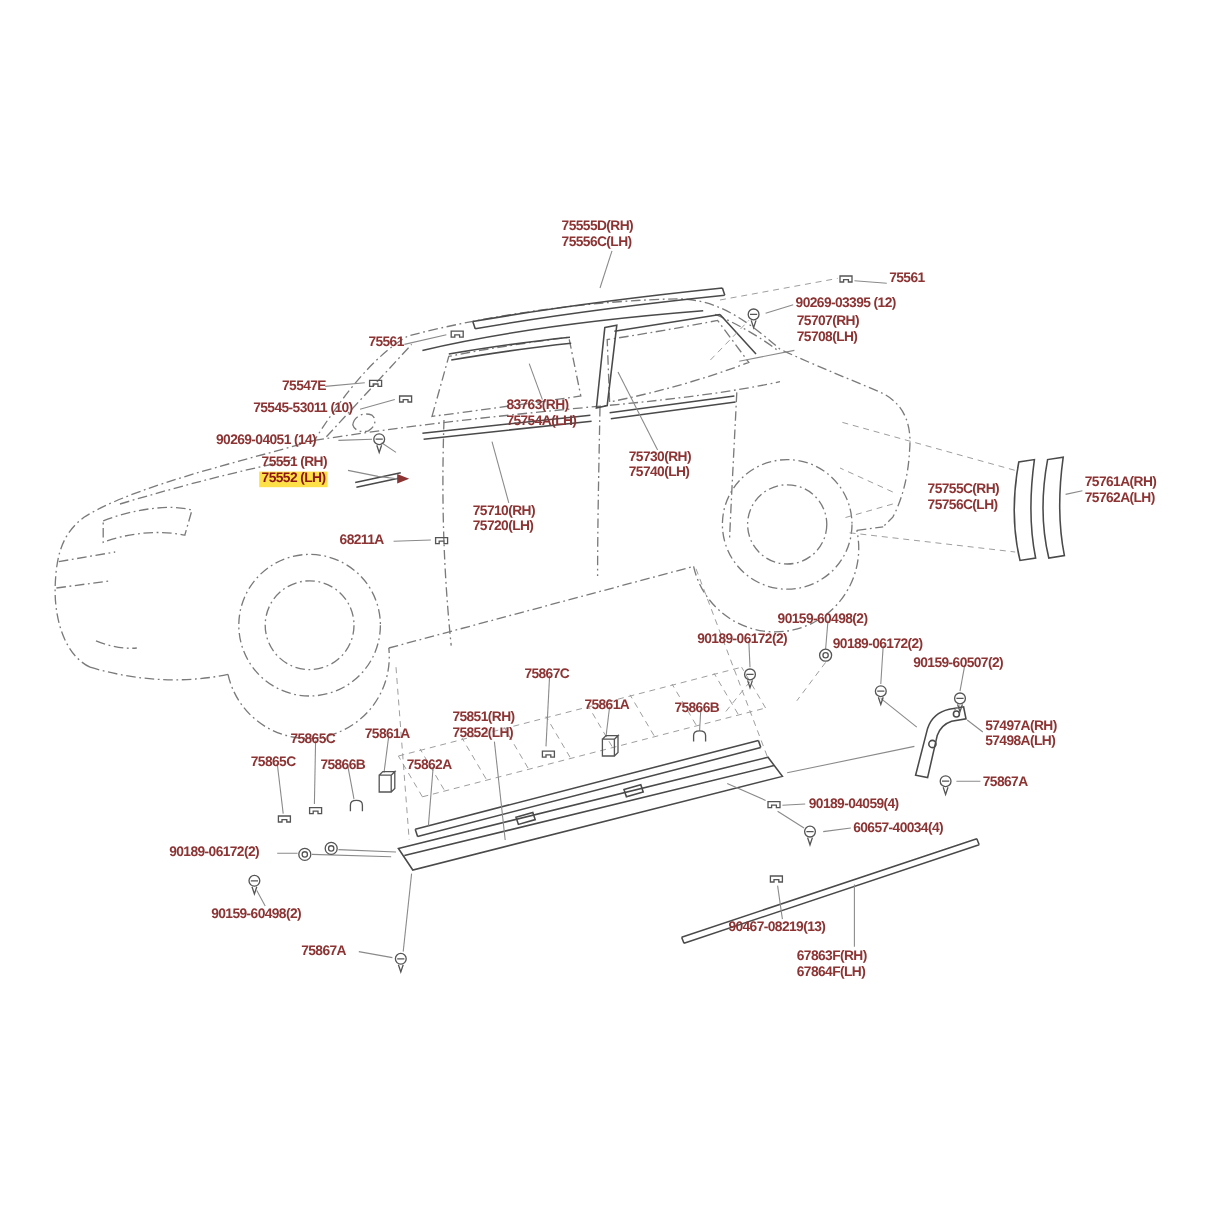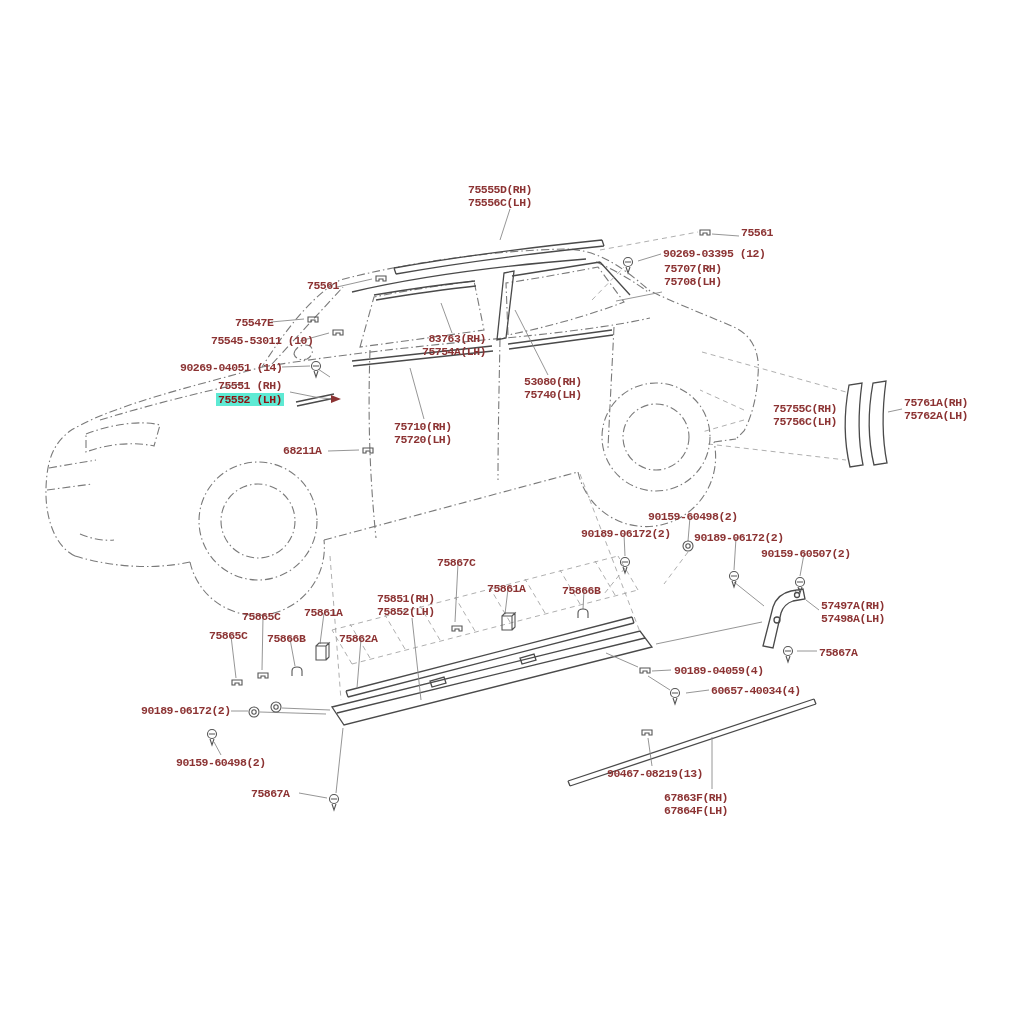--- a/index.html
+++ b/index.html
@@ -1,32 +1,31 @@
 <!DOCTYPE html>
 <html><head>
 <meta charset="utf-8">
 <style>
   html,body{margin:0;padding:0;background:#fff;}
   .stage{
     position:relative;width:1024px;height:844px;background:#ffffff;overflow:hidden;
-    font-family:Liberation Mono, monospace;
-    text-align:right;
+    font-family:Liberation Sans, sans-serif;
   }
   .stage svg{position:absolute;left:0;top:0;}
   .lbl{
     position:absolute;
     font-weight:bold;
     font-size:11.5px;
     line-height:13px;
     letter-spacing:-0.5px;
     color:#8c3333;
     white-space:pre-line;
   }
   .hl{
-    background:#5eead4;
+    background:#fde047;
     color:#8c1414;
     padding:0 2px;
   }
 </style>
 </head>
 <body>
 
 <div class="stage">
 
   <svg width="1024" height="1024" viewBox="0 0 1024 1024">
@@ -241,21 +240,21 @@
   <div class="lbl" style="left:664px;top:262px">75707(RH)
 75708(LH)</div>
   <div class="lbl" style="left:307px;top:279px">75561</div>
   <div class="lbl" style="left:235px;top:316px">75547E</div>
   <div class="lbl" style="left:211px;top:334px">75545-53011 (10)</div>
   <div class="lbl" style="left:422px;top:332px">83763(RH)
 75754A(LH)</div>
   <div class="lbl" style="left:180px;top:361px">90269-04051 (14)</div>
   <div class="lbl" style="left:218px;top:379px">75551 (RH)</div>
   <div class="lbl hl" style="left:216px;top:393px">75552 (LH)</div>
-  <div class="lbl" style="left:524px;top:375px">53080(RH)
+  <div class="lbl" style="left:524px;top:375px">75730(RH)
 75740(LH)</div>
   <div class="lbl" style="left:773px;top:402px">75755C(RH)
 75756C(LH)</div>
   <div class="lbl" style="left:904px;top:396px">75761A(RH)
 75762A(LH)</div>
   <div class="lbl" style="left:394px;top:420px">75710(RH)
 75720(LH)</div>
   <div class="lbl" style="left:283px;top:444px">68211A</div>
   <div class="lbl" style="left:648px;top:510px">90159-60498(2)</div>
   <div class="lbl" style="left:581px;top:527px">90189-06172(2)</div>

